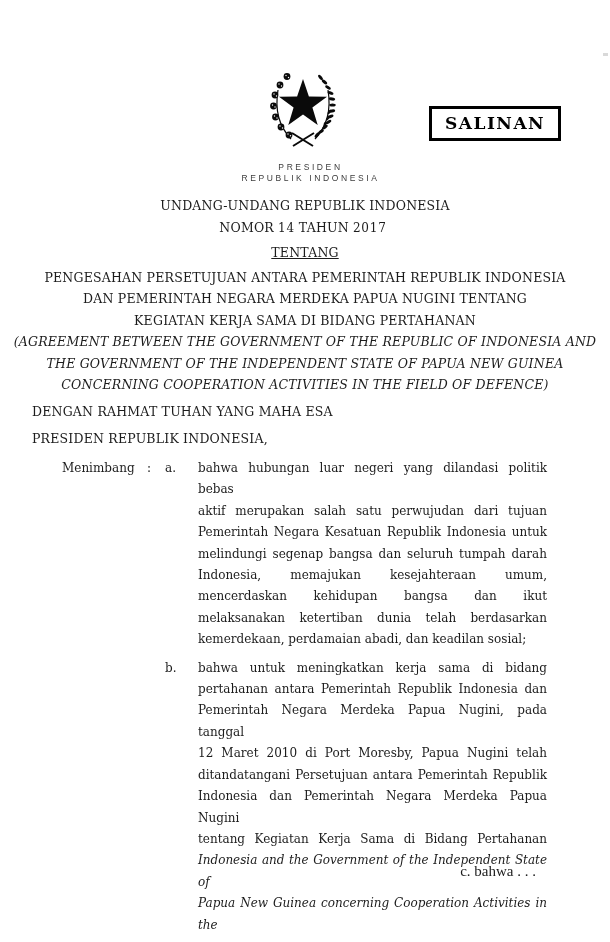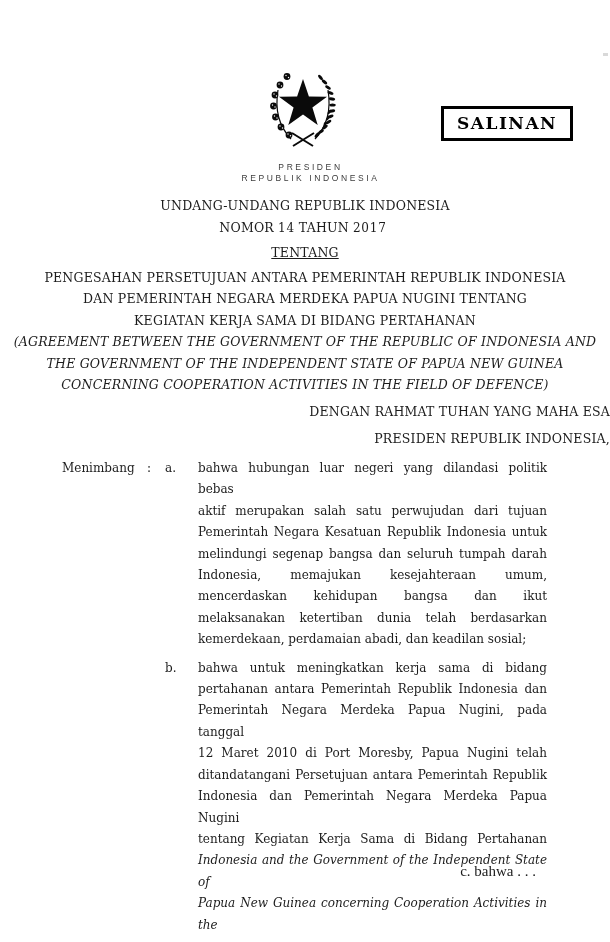--- a/index.html
+++ b/index.html
@@ -31,43 +31,43 @@
   .salinan-box {
     position: absolute; top: 106px; left: 429px;
     border: 3px solid #000;
     padding: 4px 13px 5px 13px;
     font-family: "DejaVu Serif", serif;
     font-weight: bold;
     font-size: 17px;
     letter-spacing: 1.5px;
     color: #000;
     background: #fff;
-    margin-left: 12px;
   }
 
   
   .title-block {
     position: absolute; top: 195px; left: 0; right: 0;
     text-align: center;
     font-size: 12.5px;
     line-height: 21.5px;
     letter-spacing: 0.2px;
   }
   .title-block .gap-before { margin-top: 3px; text-decoration: underline; }
   .title-block .gap-after { margin-bottom: 3px; }
   .num { letter-spacing: 0.8px; font-size: 12px; margin: 0 4px; }
   .italic-block { font-style: italic; }
 
   
   .invocation {
-    position: absolute; top: 399px; left: 0; right: 0;
-    text-align: right;
+    position: absolute; top: 399px; left: 8px; right: 0;
+    text-align: left;
     font-size: 12.5px;
     line-height: 26.5px;
     letter-spacing: 0.2px;
+    padding-left: 24px;
   }
 
   
   .considerations {
     position: absolute; top: 458px; left: 62px;
     display: grid;
     grid-template-columns: 85px 18px 33px 349px;
     row-gap: 7px;
     font-size: 12px;
     line-height: 21.4px;

